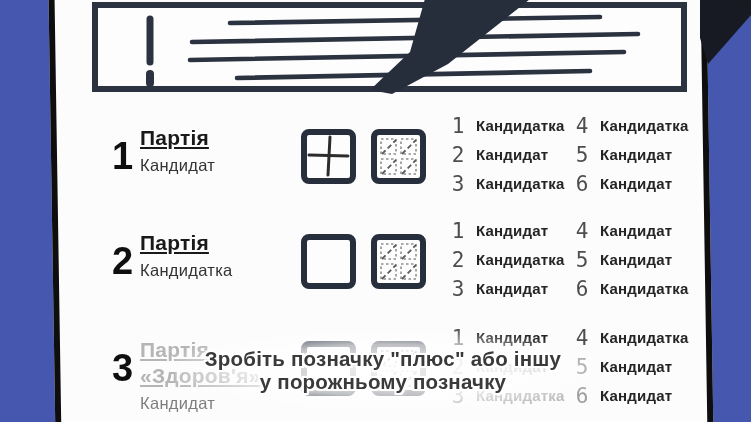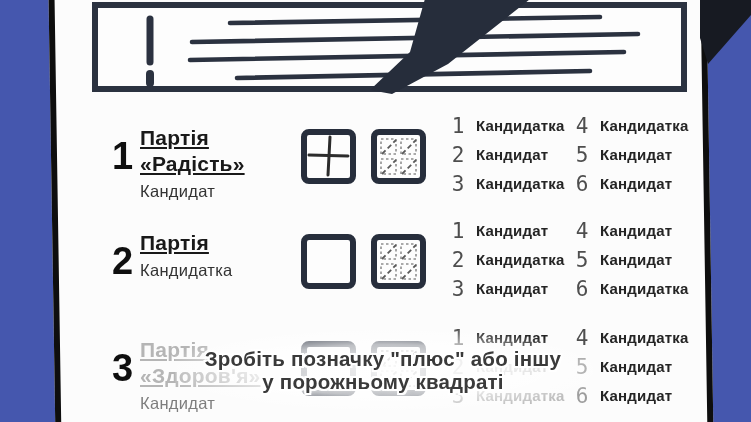--- a/index.html
+++ b/index.html
@@ -83,21 +83,20 @@
       <line x1="145" y1="76" x2="498" y2="69"></line>
     </g>
     <polygon fill="#262d3b" points="336,-14 452,-14 356,62 300,92 278,88 318,50"></polygon>
   </svg>
 
   <div class="row" style="top:105px">
     <div class="row-num">1</div>
     <div class="party-block">
       <div class="party-name">
         <div>Партія</div>
-        <div>«Радість»</div>
       </div>
       <div class="party-sub">Кандидат</div>
     </div>
     <svg class="sq sq1" viewBox="0 0 57 57">
       <rect x="4" y="4" width="49" height="49" rx="5" fill="#fdfdfd" stroke="#272e3c" stroke-width="6"></rect>
       <g stroke="#2c2c2c" stroke-width="3" stroke-linecap="round">
         <line x1="30" y1="9" x2="28" y2="47"></line>
           <line x1="9" y1="27" x2="48" y2="28"></line>
       </g>
     </svg>
@@ -255,16 +254,16 @@
       <div class="cand dimnum">
           <span class="cand-num">6</span>
           <span class="cand-label">Кандидат</span>
         </div>
     </div>
   </div>
 
   <div class="halo"></div>
   <div class="caption">
     <div>Зробіть позначку "плюс" або іншу</div>
-    <div>у порожньому квадраті</div>
+    <div>у порожньому позначку</div>
   </div>
 
 </div>
 
 </body></html>

